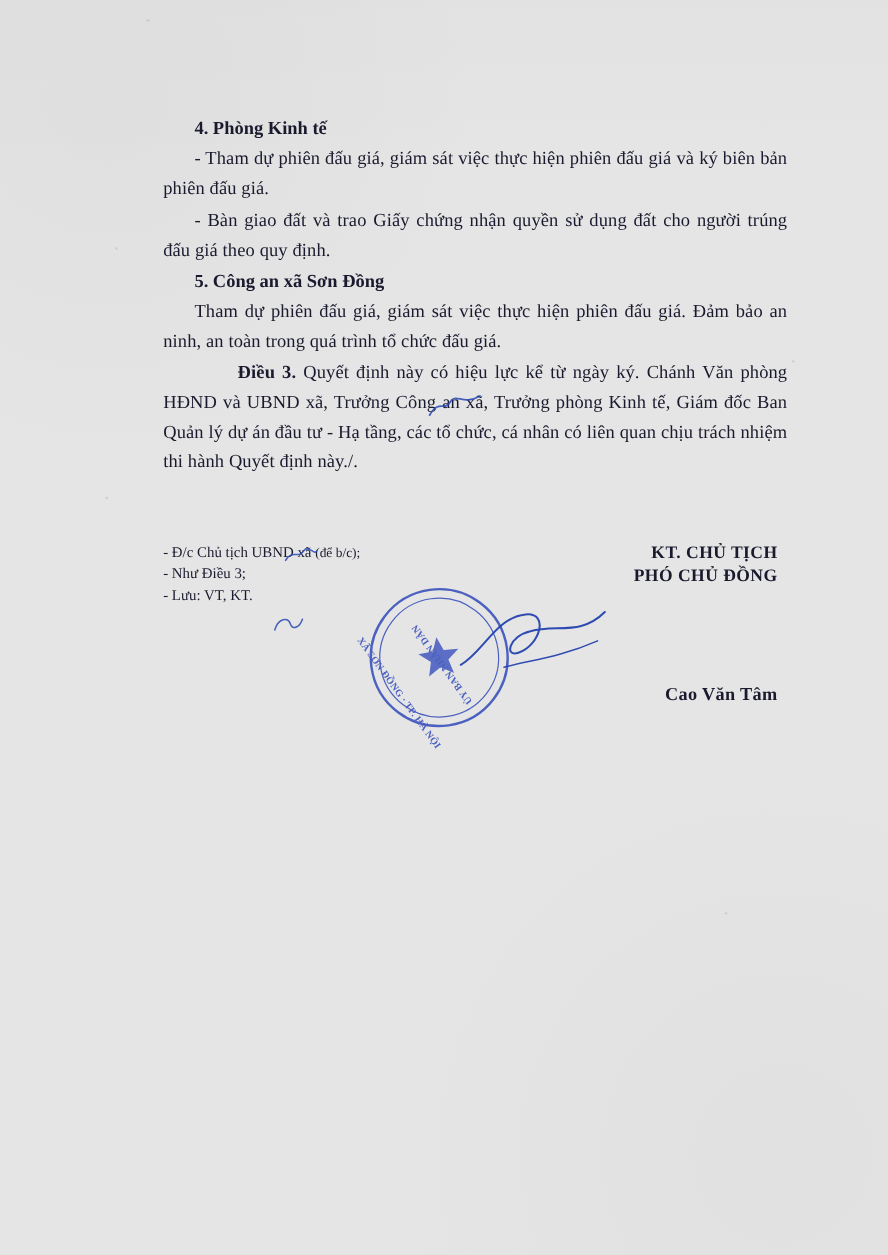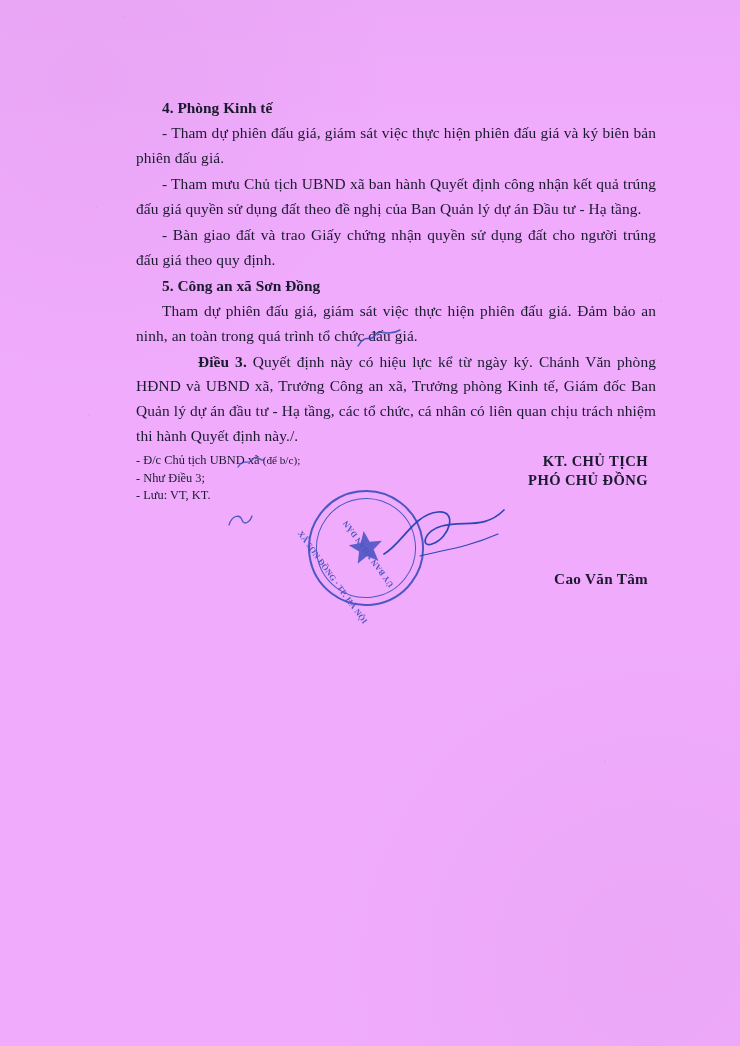--- a/index.html
+++ b/index.html
@@ -13,21 +13,21 @@
     position: relative;
     font-family: "Liberation Serif", serif;
     color: #1a1a2e;
     overflow: hidden;
   }
 
   
   .page {
     position: absolute;
     inset: 0;
-    background: #f0abfc;
+    background: #e5e5e5;
   }
   .page::before {
     content: "";
     position: absolute;
     inset: 0;
     background:
       radial-gradient(circle at 12% 8%, rgba(0,0,0,0.022), rgba(0,0,0,0) 28%),
       radial-gradient(circle at 88% 92%, rgba(0,0,0,0.02), rgba(0,0,0,0) 30%),
       linear-gradient(180deg, rgba(0,0,0,0.012), rgba(0,0,0,0) 14%);
     pointer-events: none;
@@ -192,21 +192,20 @@
   <div class="noise-dot" style="left:660px; top:300px; width:2px; height:2px;"></div>
   <div class="noise-dot" style="left:122px; top:16px; width:3px; height:2px;"></div>
   <div class="noise-dot" style="left:604px; top:760px; width:2px; height:2px;"></div>
 
   <div class="doc">
 
     <p class="heading">4. Phòng Kinh tế</p>
 
     <p class="para indent">- Tham dự phiên đấu giá, giám sát việc thực hiện phiên đấu giá và ký biên bản phiên đấu giá.</p>
 
-    <p class="para indent">- Tham mưu Chủ tịch UBND xã ban hành Quyết định công nhận kết quả trúng đấu giá quyền sử dụng đất theo đề nghị của Ban Quản lý dự án Đầu tư - Hạ tầng.</p>
 
 
     <p class="para indent">- Bàn giao đất và trao Giấy chứng nhận quyền sử dụng đất cho người trúng đấu giá theo quy định.</p>
 
     <p class="heading">5. Công an xã Sơn Đồng</p>
 
     <p class="para indent">Tham dự phiên đấu giá, giám sát việc thực hiện phiên đấu giá. Đảm bảo an ninh, an toàn trong quá trình tổ chức đấu giá.</p>
 
     <p class="para indent"><span class="bold">Điều 3.</span><span> Quyết định này có hiệu lực kể từ ngày ký. Chánh Văn phòng HĐND và UBND xã, Trưởng Công an xã, Trưởng phòng Kinh tế, Giám đốc Ban Quản lý dự án đầu tư - Hạ tầng, các tổ chức, cá nhân có liên quan chịu trách nhiệm thi hành Quyết định này./.</span></p>
 

